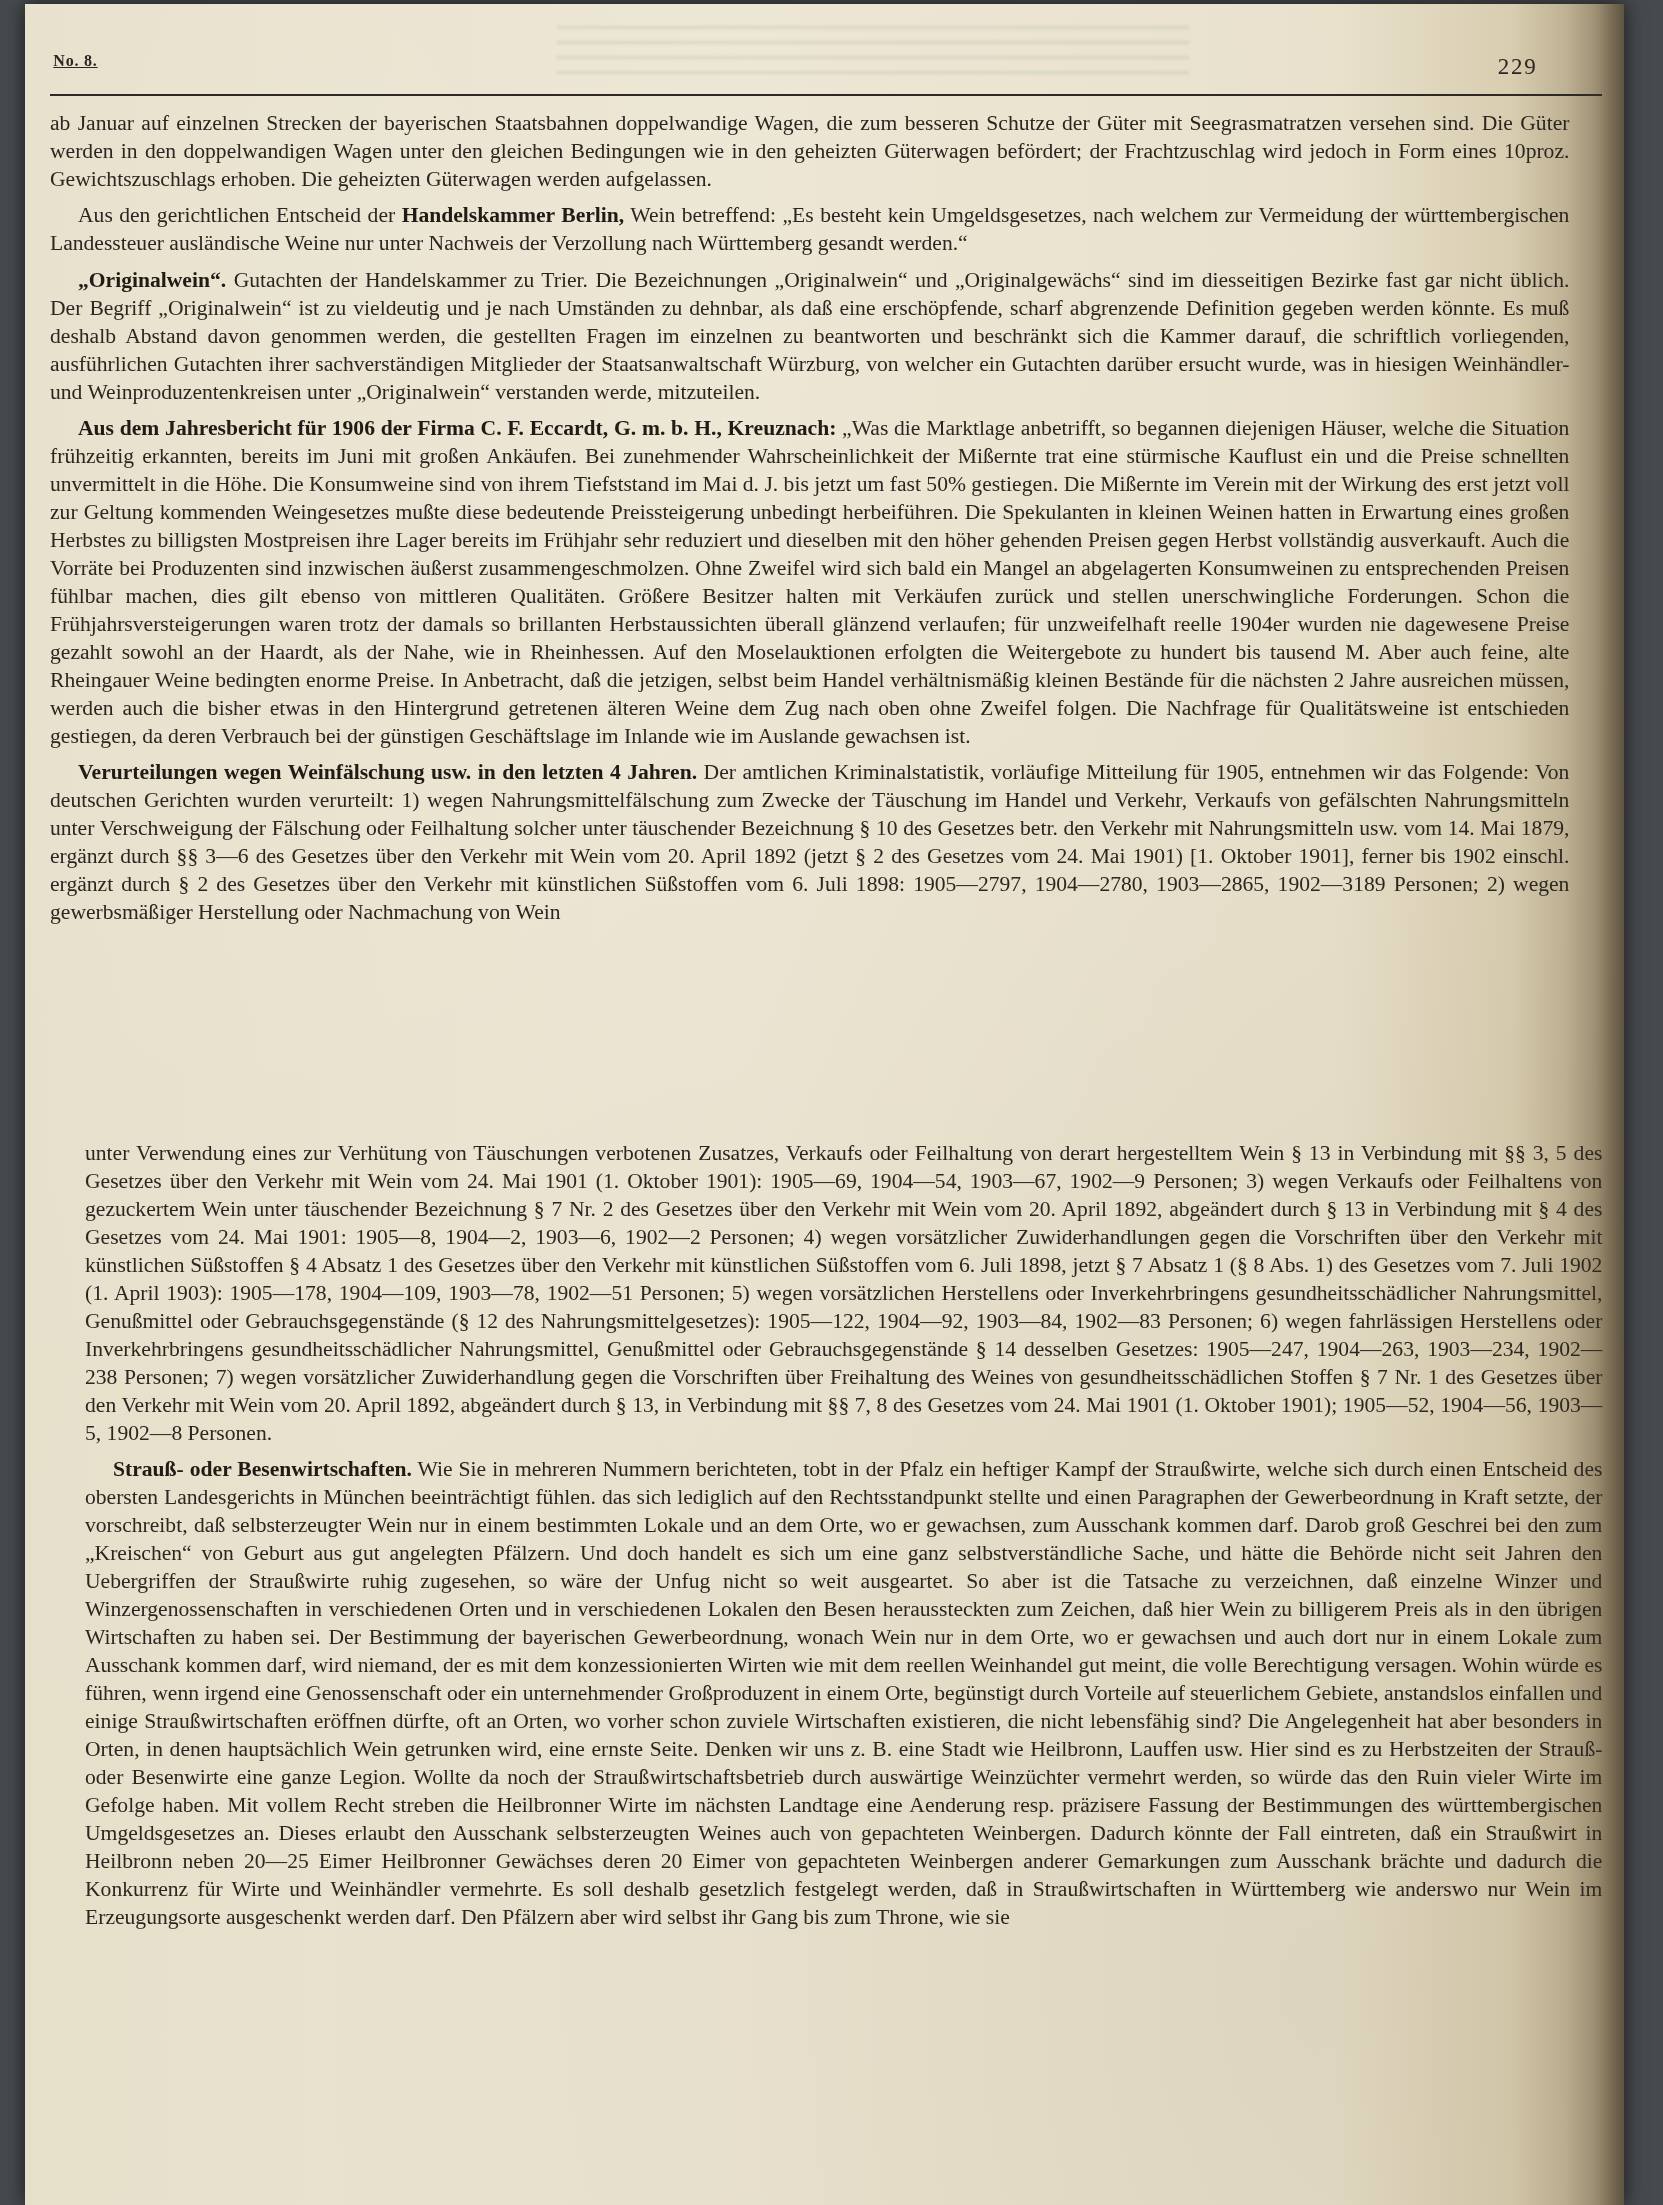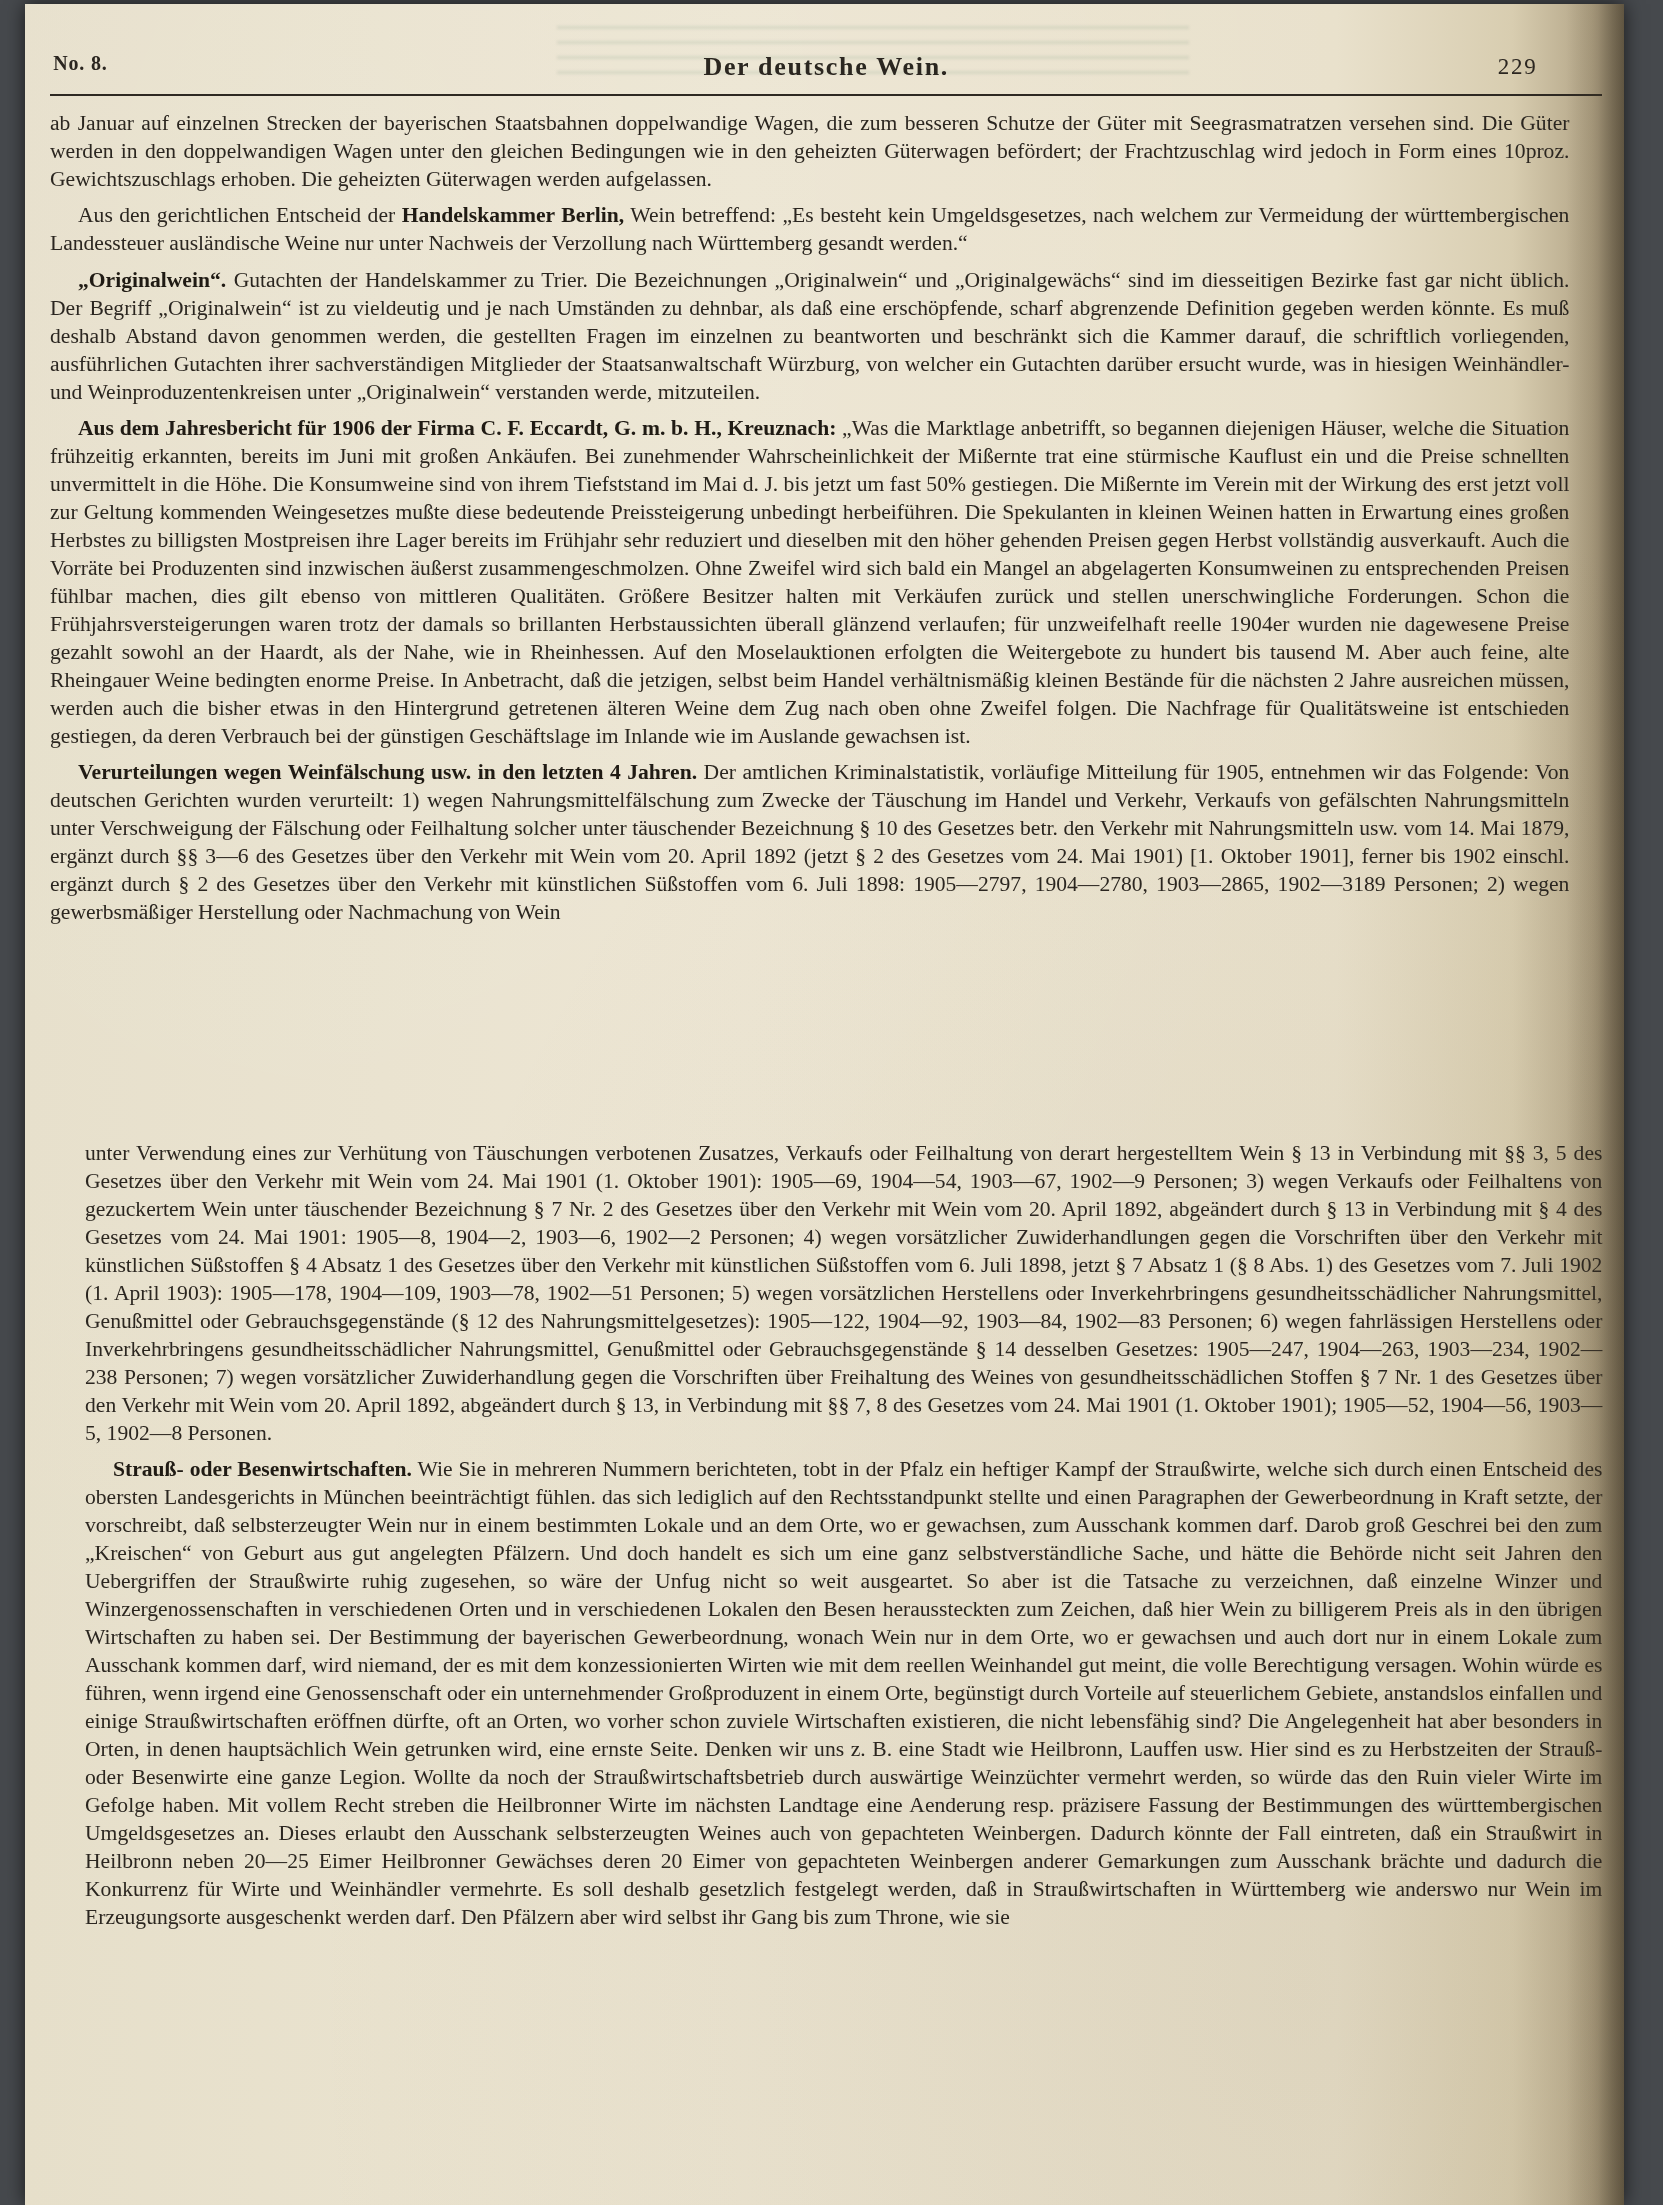--- a/index.html
+++ b/index.html
@@ -32,21 +32,21 @@
     position:absolute; top:21.6px; left:532px; width:632px; height:48px;
     background:repeating-linear-gradient(0deg, rgba(105,140,118,.16) 0 3.3px, rgba(105,140,118,0) 3.3px 15px);
     filter:blur(1.7px);
     pointer-events:none;
   }
   .content { position:relative; padding:48px 21.6px 0 25px; }
 
   .header { position:relative; height:35px; }
   .issue {
     position:absolute; left:3.3px; top:0;
-    font-weight:bold; font-size:20px; letter-spacing:0.8px;
+    font-weight:bold; font-size:16px; letter-spacing:0.8px;text-decoration:underline;
   }
   .title {
     position:absolute; left:0; right:0; top:0; text-align:center;
     font-weight:bold; font-size:26px; letter-spacing:1.7px;
   }
   .pageno {
     position:absolute; right:65px; top:1.7px;
     font-size:23px; letter-spacing:1.7px;
   }
   .rule { border-top:2.5px solid #2e2922; margin-top:6.7px; }
@@ -72,21 +72,20 @@
 </head>
 <body>
 
 <div class="paper">
   <div class="bleed"></div>
 
   <div class="content">
 
     <div class="header">
       <span class="issue">No. 8.</span>
-      <span class="title">Der deutsche Wein.</span>
       <span class="pageno">229</span>
     </div>
 
     <div class="rule"></div>
 
     <div class="columns">
 
       <div class="col left">
         <p class="para noindent"><span></span><span class="lead"></span><span>ab Januar auf einzelnen Strecken der bayerischen Staatsbahnen doppelwandige Wagen, die zum besseren Schutze der Güter mit Seegrasmatratzen versehen sind. Die Güter werden in den doppelwandigen Wagen unter den gleichen Bedingungen wie in den geheizten Güterwagen befördert; der Frachtzuschlag wird jedoch in Form eines 10proz. Gewichtszuschlags erhoben. Die geheizten Güterwagen werden aufgelassen.</span></p>
 

